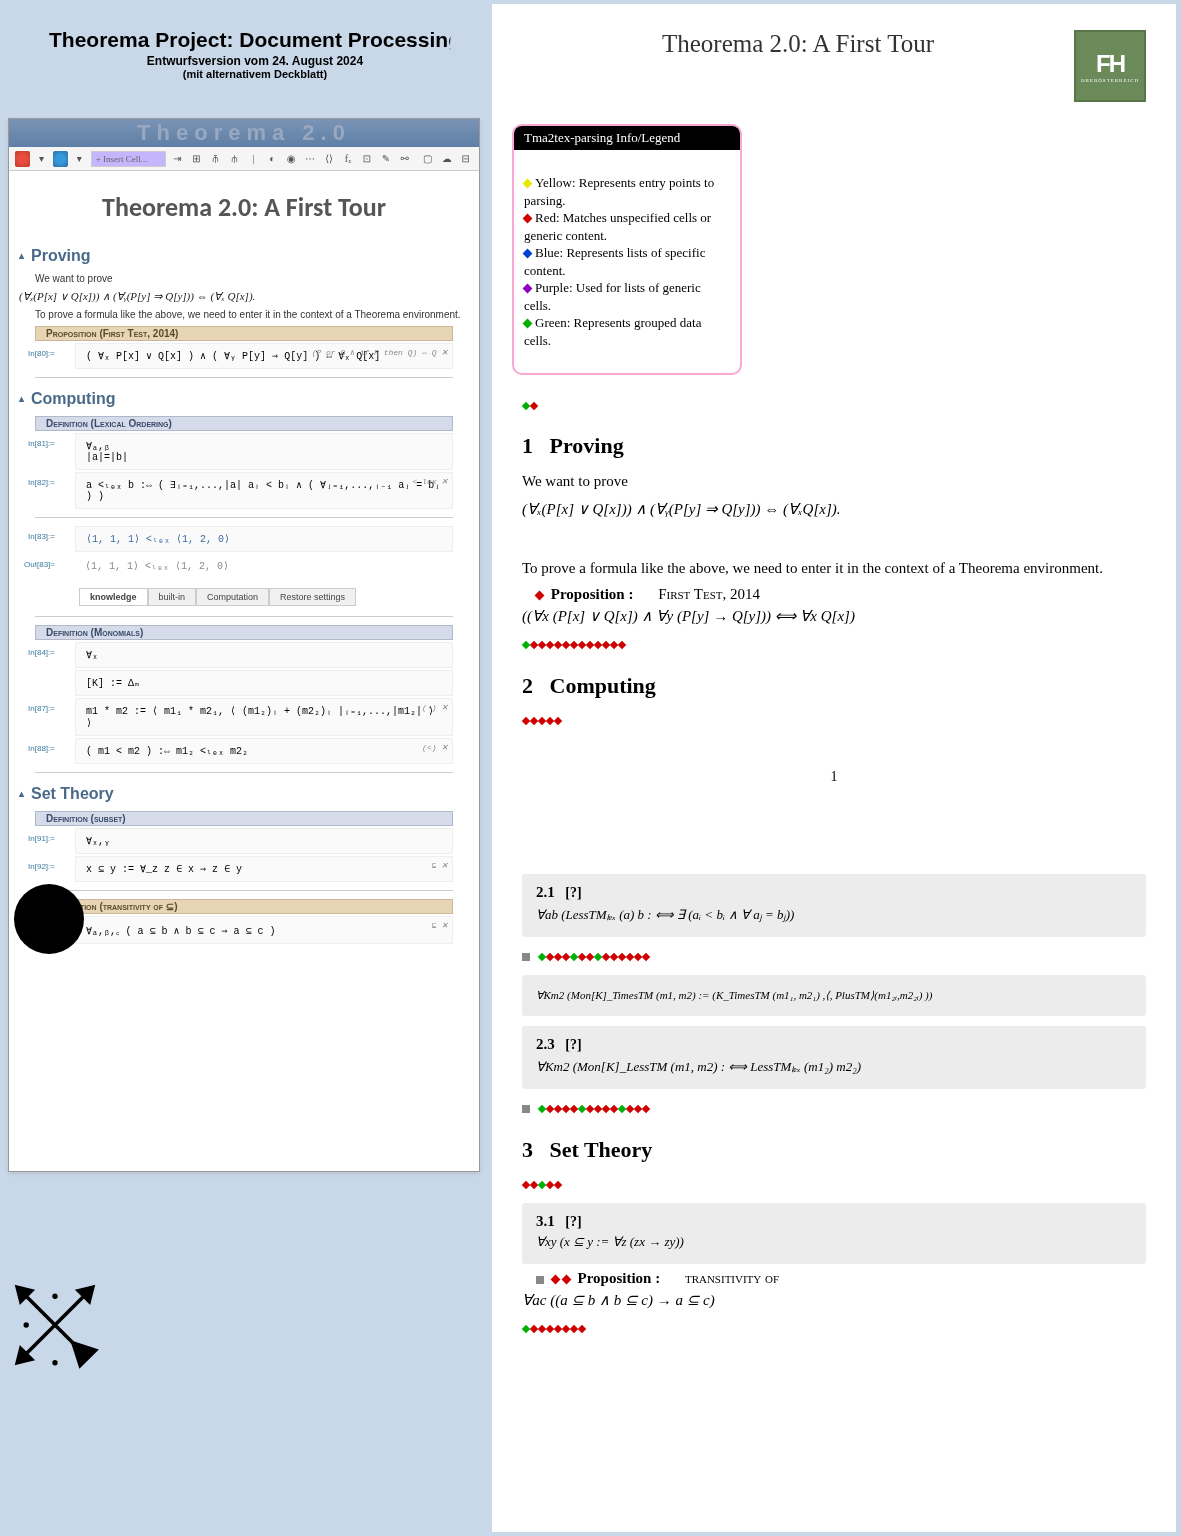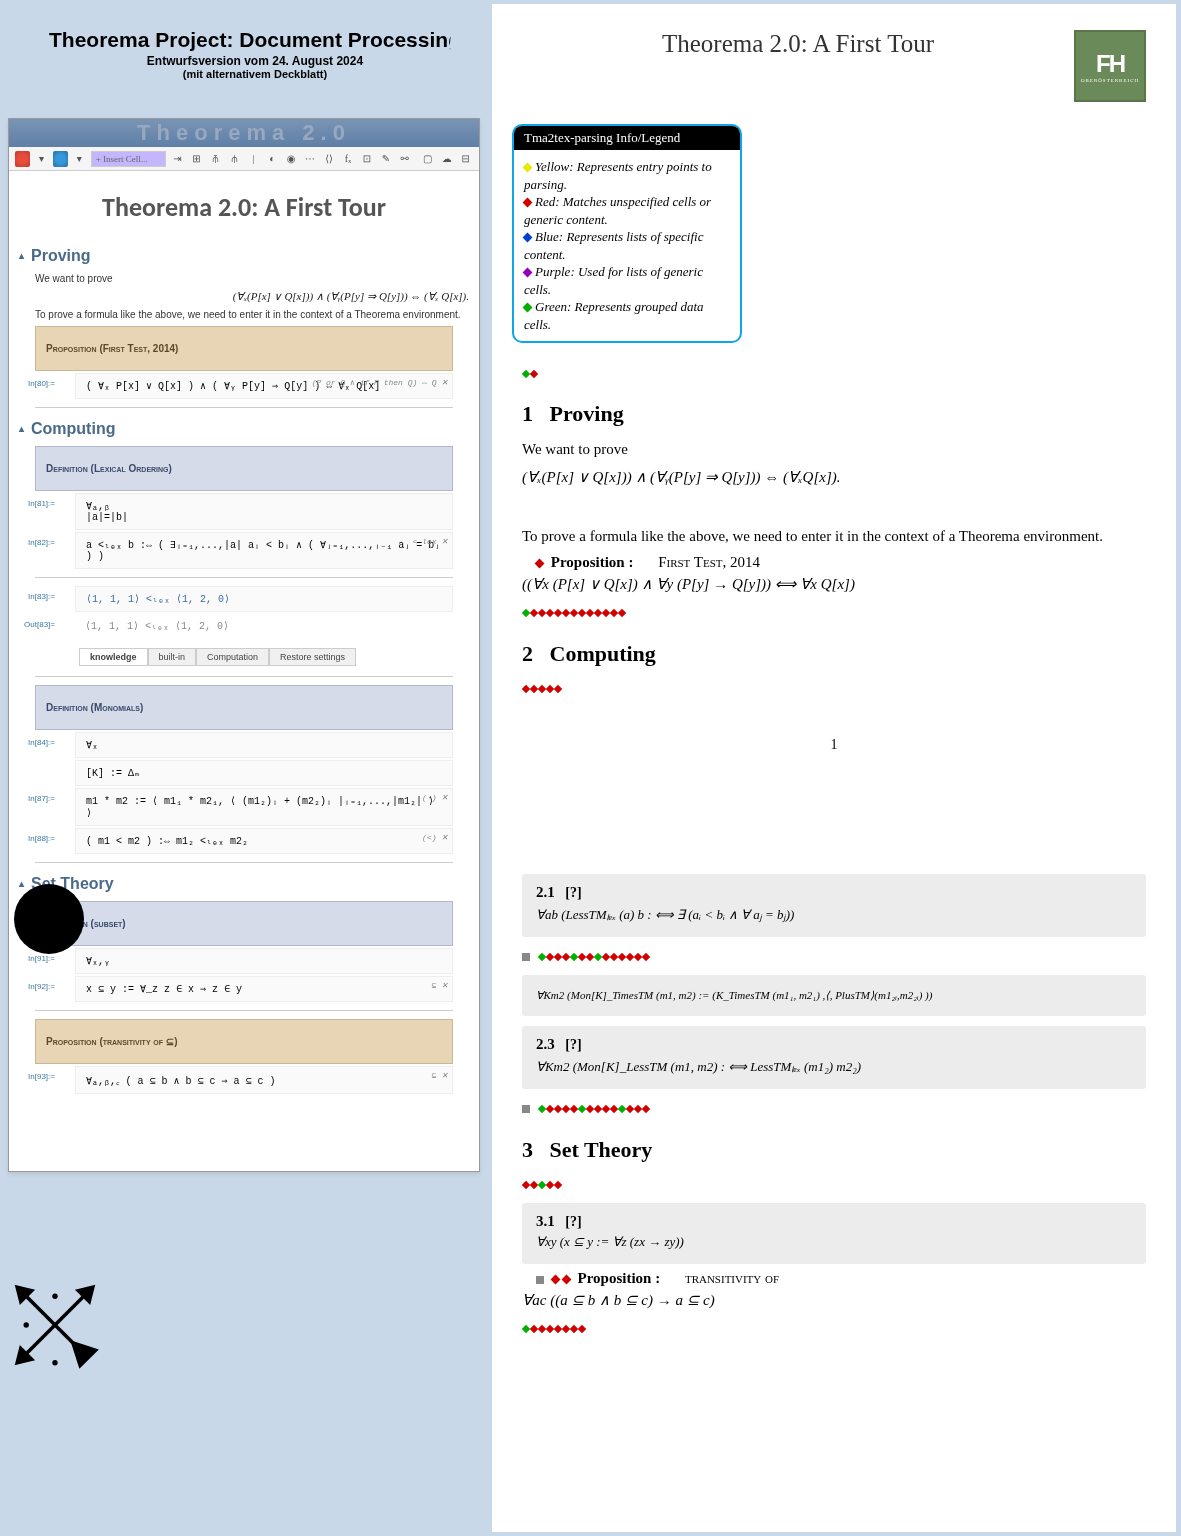--- a/index.html
+++ b/index.html
@@ -59,22 +59,22 @@
   .notebook {
     padding: 20px 10px 10px;
     font-family: Arial, sans-serif;
     min-height: 1000px;
   }
   .nb-title { text-align: center; font-size: 26px; color: #555; font-weight: bold; margin-bottom: 24px; font-family: Calibri, Arial, sans-serif; }
   .nb-section { margin-bottom: 12px; }
   .nb-section-header { color: #4a6a8a; font-size: 16px; font-weight: bold; margin: 4px 0 8px; position: relative; padding-left: 12px; }
   .nb-section-header::before { content: "▴"; position: absolute; left: 0; font-size: 10px; top: 3px; color: #4a6a8a; }
   .nb-text { font-size: 10px; color: #333; margin: 6px 0 6px 16px; }
-  .nb-formula { font-size: 11px; font-family: 'Times New Roman', serif; font-style: italic; text-align: right; margin: 4px 0; color: #222; }
-  .nb-box-header { background: #e8d5b5; border: 1px solid #c9b896; padding: 16px 10px; font-size: 10px; font-weight: bold; color: #5a4a2a; margin: 6px 16px 0; font-variant: small-caps; }
+  .nb-formula { font-size: 11px; font-family: 'Times New Roman', serif; font-style: italic; text-align: left; margin: 4px 0; color: #222; }
+  .nb-box-header { background: #e8d5b5; border: 1px solid #c9b896; padding: 1px 10px; font-size: 10px; font-weight: bold; color: #5a4a2a; margin: 6px 16px 0; font-variant: small-caps; }
   .nb-box-header.blue { background: #d5dbe8; border-color: #b0b8cc; color: #3a4a6a; }
   .nb-cell { background: #fafafa; border: 1px solid #eee; padding: 6px 10px; margin: 2px 16px; font-size: 10px; font-family: 'Courier New', monospace; position: relative; min-height: 22px; }
   .nb-cell .tag { position: absolute; right: 4px; top: 4px; font-size: 8px; color: #888; font-style: italic; }
   .nb-label { position: absolute; left: -40px; top: 6px; font-size: 8px; color: #3a7aa0; width: 36px; text-align: right; }
   .nb-cell-wrap { position: relative; margin-left: 40px; }
   .nb-tabs { display: flex; gap: 0; margin: 10px 60px; font-size: 9px; }
   .nb-tab { padding: 3px 10px; border: 1px solid #ccc; background: #f0f0f0; color: #444; }
   .nb-tab:first-child { background: #fff; font-weight: bold; }
   .nb-hr { border: none; border-top: 1px solid #ccc; margin: 8px 16px; }
 
@@ -93,27 +93,27 @@
     align-items: flex-start;
   }
   .right-title { font-size: 25px; font-family: 'Times New Roman', serif; color: #333; flex: 1; text-align: center; }
   .fh-logo { width: 72px; height: 72px; background: #6b8a5a; border: 2px solid #5a7548; display: flex; flex-direction: column; align-items: center; justify-content: center; color: #fff; }
   .fh-logo .fh { font-size: 24px; font-weight: bold; font-family: Arial; letter-spacing: -2px; }
   .fh-logo .sub { font-size: 5px; letter-spacing: 1px; }
 
   .legend-box {
     margin: 12px 0 0 20px;
     width: 230px;
-    border: 2px solid #0ea5e9;
+    border: 2px solid #f9a8d4;
     border-radius: 10px;
     background: #fff;
     overflow: hidden;
   }
   .legend-header { background: #000; color: #fff; padding: 4px 10px; font-size: 13px; font-family: 'Times New Roman', serif; }
-  .legend-body { padding: 8px 10px; font-size: 13px; font-family: 'Times New Roman', serif; line-height: 1.35; font-style: italic; }
+  .legend-body { padding: 24px 10px; font-size: 13px; font-family: 'Times New Roman', serif; line-height: 1.35; }
   .diamond { display: inline-block; width: 7px; height: 7px; transform: rotate(45deg); margin: 0 4px 1px 0; vertical-align: middle; }
 
   .right-content { padding: 10px 30px 20px; font-family: 'Times New Roman', serif; }
   .dot-row { margin: 10px 0; }
   .dot-row .diamond { width: 6px; height: 6px; margin: 0 1px; }
   .h1 { font-size: 22px; font-weight: bold; margin: 20px 0 12px; }
   .body-text { font-size: 15px; line-height: 1.35; margin: 8px 0; }
   .formula { font-size: 15px; font-style: italic; margin: 4px 0; }
   .prop { font-size: 15px; margin: 4px 0 2px 14px; }
   .prop b { font-weight: bold; }

